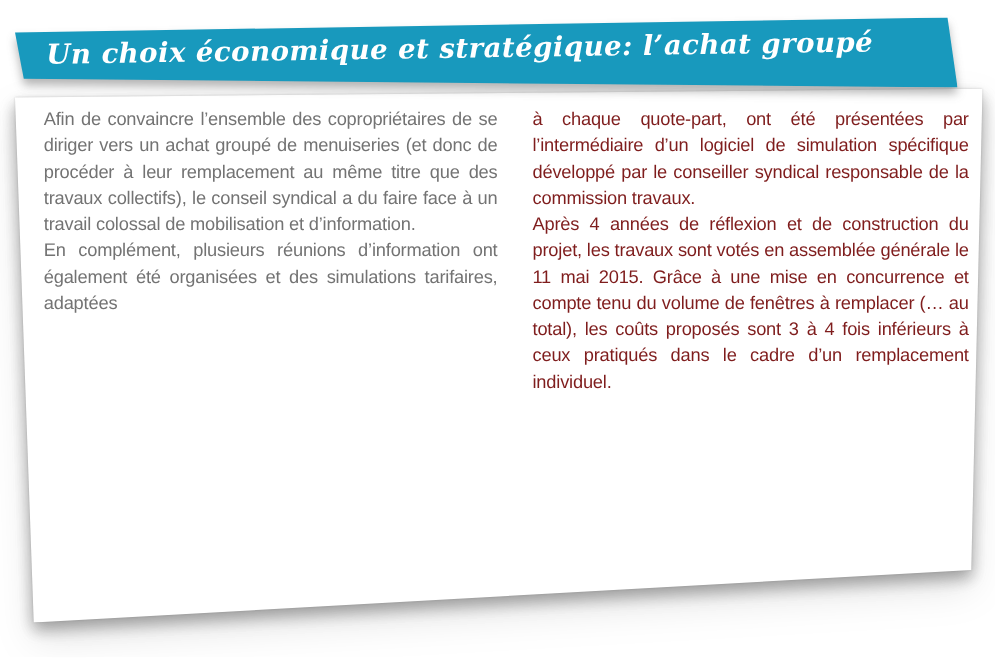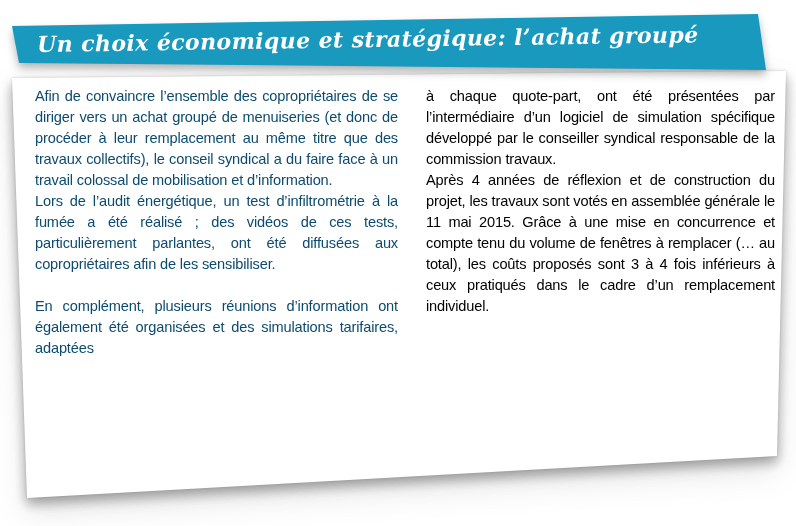--- a/index.html
+++ b/index.html
@@ -85,26 +85,25 @@
 </head>
 <body>
 
 <div class="page">
 
   <div class="card-shadow-wrap">
     <div class="card"></div>
   </div>
 
   <div class="text-layer">
-    <div class="col col-left" style="color: #0c4a6e;">
+    <div class="col col-left" style="color: #737373;">
       <p>Afin de convaincre l’ensemble des copropriétaires de se diriger vers un achat groupé de menuiseries (et donc de procéder à leur remplacement au même titre que des travaux collectifs), le conseil syndical a du faire face à un travail colossal de mobilisation et d’information.</p>
-      <p>Lors de l’audit énergétique, un test d’infiltrométrie à la fumée a été réalisé ; des vidéos de ces tests, particulièrement parlantes, ont été diffusées aux copropriétaires afin de les sensibiliser.</p>
       <p>En complément, plusieurs réunions d’information ont également été organisées et des simulations tarifaires, adaptées</p>
     </div>
-    <div class="col col-right" style="color: #000000;">
+    <div class="col col-right" style="color: #7f1d1d;">
       <p>à chaque quote-part, ont été présentées par l’intermédiaire d’un logiciel de simulation spécifique développé par le conseiller syndical responsable de la commission travaux.</p>
       <p>Après 4 années de réflexion et de construction du projet, les travaux sont votés en assemblée générale le 11 mai 2015. Grâce à une mise en concurrence et compte tenu du volume de fenêtres à remplacer (… au total), les coûts proposés sont 3 à 4 fois inférieurs à ceux pratiqués dans le cadre d’un remplacement individuel.</p>
     </div>
   </div>
 
   <div class="banner-shadow-wrap">
     <div class="banner" style="background: rgb(24, 153, 189);">
       <div class="banner-title" style="color: rgb(255, 255, 255);">Un choix économique et stratégique: l’achat groupé</div>
     </div>
   </div>

